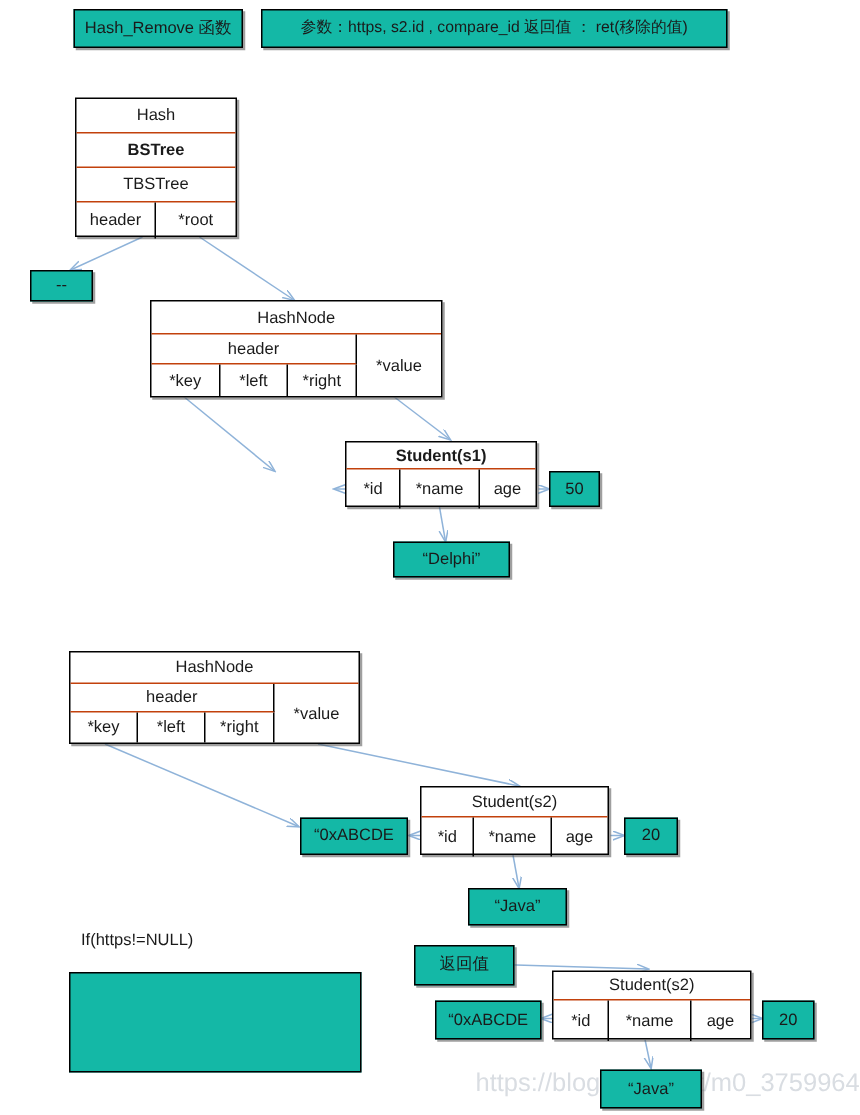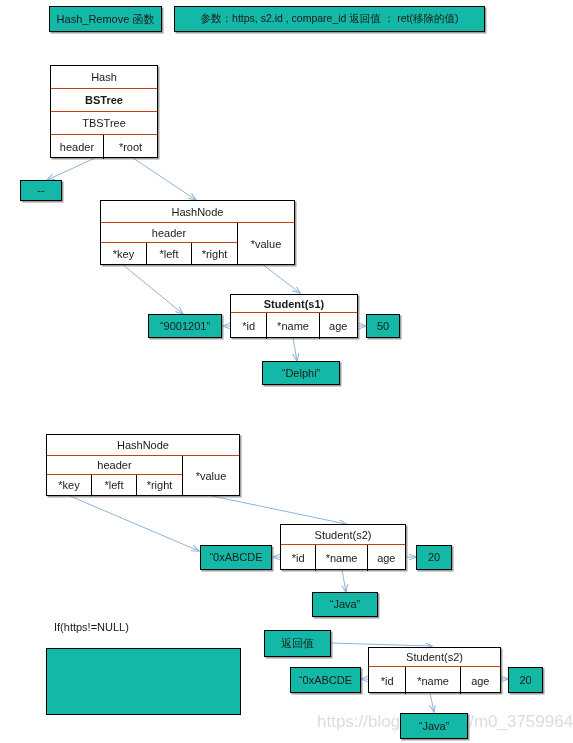--- a/index.html
+++ b/index.html
@@ -175,21 +175,20 @@
     <div class="row" style="height:18px;">
       <div class="cell bdb" style="width:100%;font-weight:bold;">Student(s1)</div>
     </div>
     <div class="row" style="height:26px;">
       <div class="cell bdr" style="width:37px;">*id</div>
       <div class="cell bdr" style="width:53px;">*name</div>
       <div class="cell" style="width:38px;">age</div>
     </div>
   </div>
 
-  <div class="box shadowed" style="left:148px; top:314px; width:74px; height:24px;">“9001201”</div>
 
   <div class="box shadowed" style="left:366px; top:314px; width:34px; height:24px;">50</div>
 
   <div class="box shadowed" style="left:262px; top:361px; width:78px; height:24px;">“Delphi”</div>
 
   <div class="struct shadowed" style="left:46px; top:434px; width:194px; height:62px;">
     <div class="row" style="height:21px;">
       <div class="cell bdb" style="width:100%;">HashNode</div>
     </div>
     <div class="row" style="height:39px;">
@@ -219,21 +218,21 @@
   <div class="box shadowed" style="left:200px; top:545px; width:72px; height:25px;">“0xABCDE</div>
 
   <div class="box shadowed" style="left:416px; top:545px; width:36px; height:25px;">20</div>
 
   <div class="box shadowed" style="left:312px; top:592px; width:66px; height:25px;">“Java”</div>
 
   <div class="plain-text" style="left:54px; top:621px;">If(https!=NULL)</div>
 
   <div class="box" style="left:46px; top:648px; width:195px; height:67px;"></div>
 
-  <div class="box shadowed" style="left:264px; top:630px; width:67px; height:27px;">返回值</div>
+  <div class="box shadowed" style="left:276px; top:630px; width:67px; height:27px;">返回值</div>
 
   <div class="struct shadowed" style="left:368px; top:647px; width:133px; height:46px;">
     <div class="row" style="height:19px;">
       <div class="cell bdb" style="width:100%;">Student(s2)</div>
     </div>
     <div class="row" style="height:27px;">
       <div class="cell bdr" style="width:38px;">*id</div>
       <div class="cell bdr" style="width:55px;">*name</div>
       <div class="cell" style="width:40px;">age</div>
     </div>

